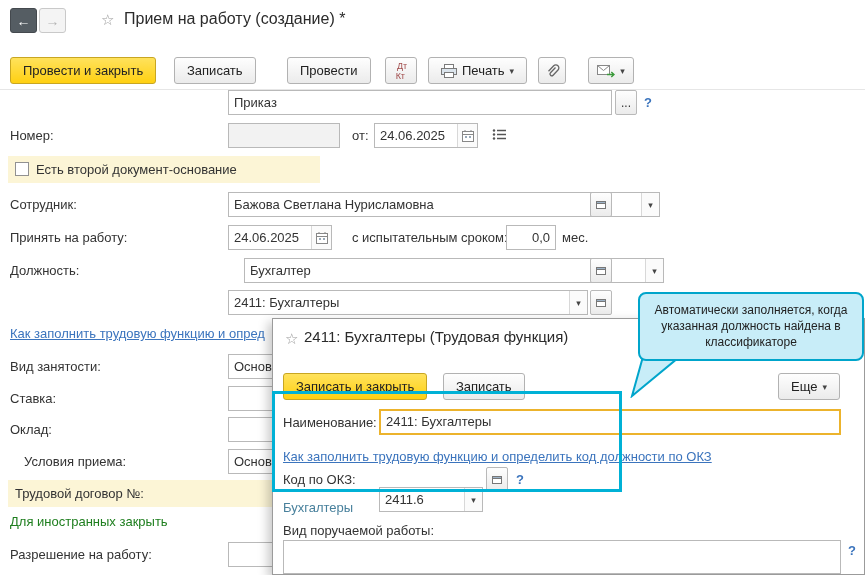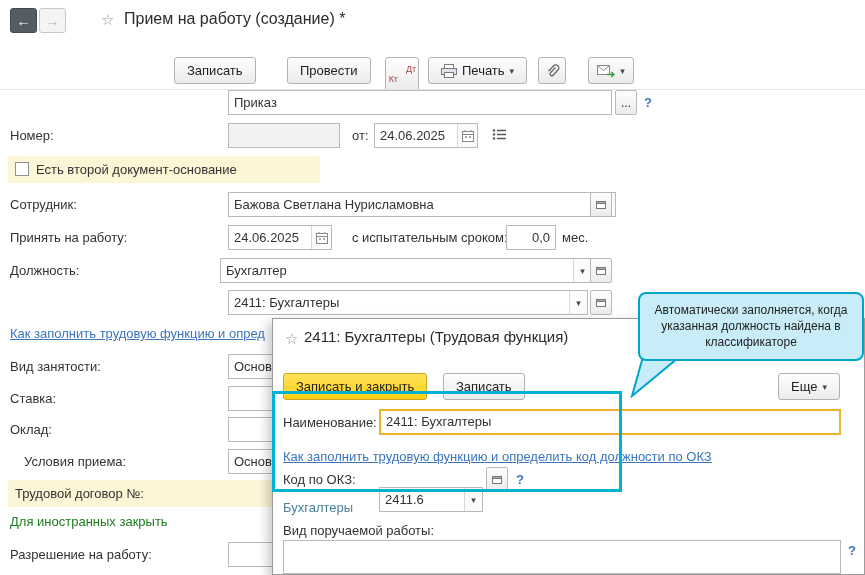--- a/index.html
+++ b/index.html
@@ -71,24 +71,25 @@
 
   <div class="navbtn back">
     <span>←</span>
   </div>
   <div class="navbtn fwd">
     <span>→</span>
   </div>
   <span class="star" style="left:101px; top:11px;">☆</span>
   <div class="page-title">Прием на работу (создание) *</div>
 
+  <button class="btn yellow" style="left:10px; top:57px;">Провести и закрыть</button>
   <button class="btn" style="left:174px; top:57px;">Записать</button>
   <button class="btn" style="left:287px; top:57px;">Провести</button>
 
-  <button class="btn" style="left:385px; top:57px; width:32px; padding:16px; flex-direction:column; gap:0; line-height:10px;">
+  <button class="btn" style="left:385px; top:57px; width:32px; padding:7px; flex-direction:column; gap:0; line-height:10px;">
     <span style="font-size:9px; color:#a04a4a; align-self:flex-start; padding-left:4px;">Дт</span>
     <span style="font-size:9px; color:#a04a4a; align-self:flex-end; padding-right:4px;">Кт</span>
   </button>
 
   <button class="btn" style="left:428px; top:57px;">
     <svg width="16" height="14" viewBox="0 0 16 14">
       <rect x="3.5" y="0.5" width="9" height="4" fill="#fff" stroke="#7a7a7a"></rect>
       <rect x="0.5" y="4.5" width="15" height="6" fill="#dbe4ec" stroke="#7a7a7a"></rect>
       <rect x="3.5" y="8.5" width="9" height="5" fill="#fff" stroke="#7a7a7a"></rect>
     </svg>
@@ -148,21 +149,21 @@
       <circle cx="2" cy="10.5" r="1.2" fill="#555"></circle>
         <line x1="5" y1="10.5" x2="14" y2="10.5" stroke="#555" stroke-width="1.5"></line>
     </svg>
   </div>
 
   <div class="band" style="left:8px; top:156px; width:312px; height:27px;"></div>
   <div class="chk" style="left:15px; top:162px;"></div>
   <div class="lbl" style="left:36px; top:157px;">Есть второй документ-основание</div>
 
   <div class="lbl" style="left:10px; top:192px;">Сотрудник:</div>
-  <div class="field" style="left:228px; top:192px; width:388px;">
+  <div class="field" style="left:228px; top:192px; width:432px;">
     <div class="txt">Бажова Светлана Нурисламовна</div>
     <div class="dd-btn">
         <span>▾</span>
       </div>
   </div>
   <div class="sq-btn" style="left:590px; top:192px;">
     <svg width="12" height="12" viewBox="0 0 12 12">
       <rect x="1.5" y="2.5" width="9" height="7" fill="#fff" stroke="#777"></rect>
       <rect x="1.5" y="2.5" width="9" height="2" fill="#9db3c8" stroke="#777"></rect>
     </svg>
@@ -182,21 +183,21 @@
       </svg>
     </div>
   </div>
   <div class="lbl" style="left:352px; top:225px;">с испытательным сроком:</div>
   <div class="field" style="left:506px; top:225px; width:50px;">
     <div class="txt right">0,0</div>
   </div>
   <div class="lbl" style="left:562px; top:225px;">мес.</div>
 
   <div class="lbl" style="left:10px; top:258px;">Должность:</div>
-  <div class="field" style="left:220px; top:258px; width:372px;">
+  <div class="field" style="left:244px; top:258px; width:420px;">
     <div class="txt">Бухгалтер</div>
     <div class="dd-btn">
         <span>▾</span>
       </div>
   </div>
   <div class="sq-btn" style="left:590px; top:258px;">
     <svg width="12" height="12" viewBox="0 0 12 12">
       <rect x="1.5" y="2.5" width="9" height="7" fill="#fff" stroke="#777"></rect>
       <rect x="1.5" y="2.5" width="9" height="2" fill="#9db3c8" stroke="#777"></rect>
     </svg>

